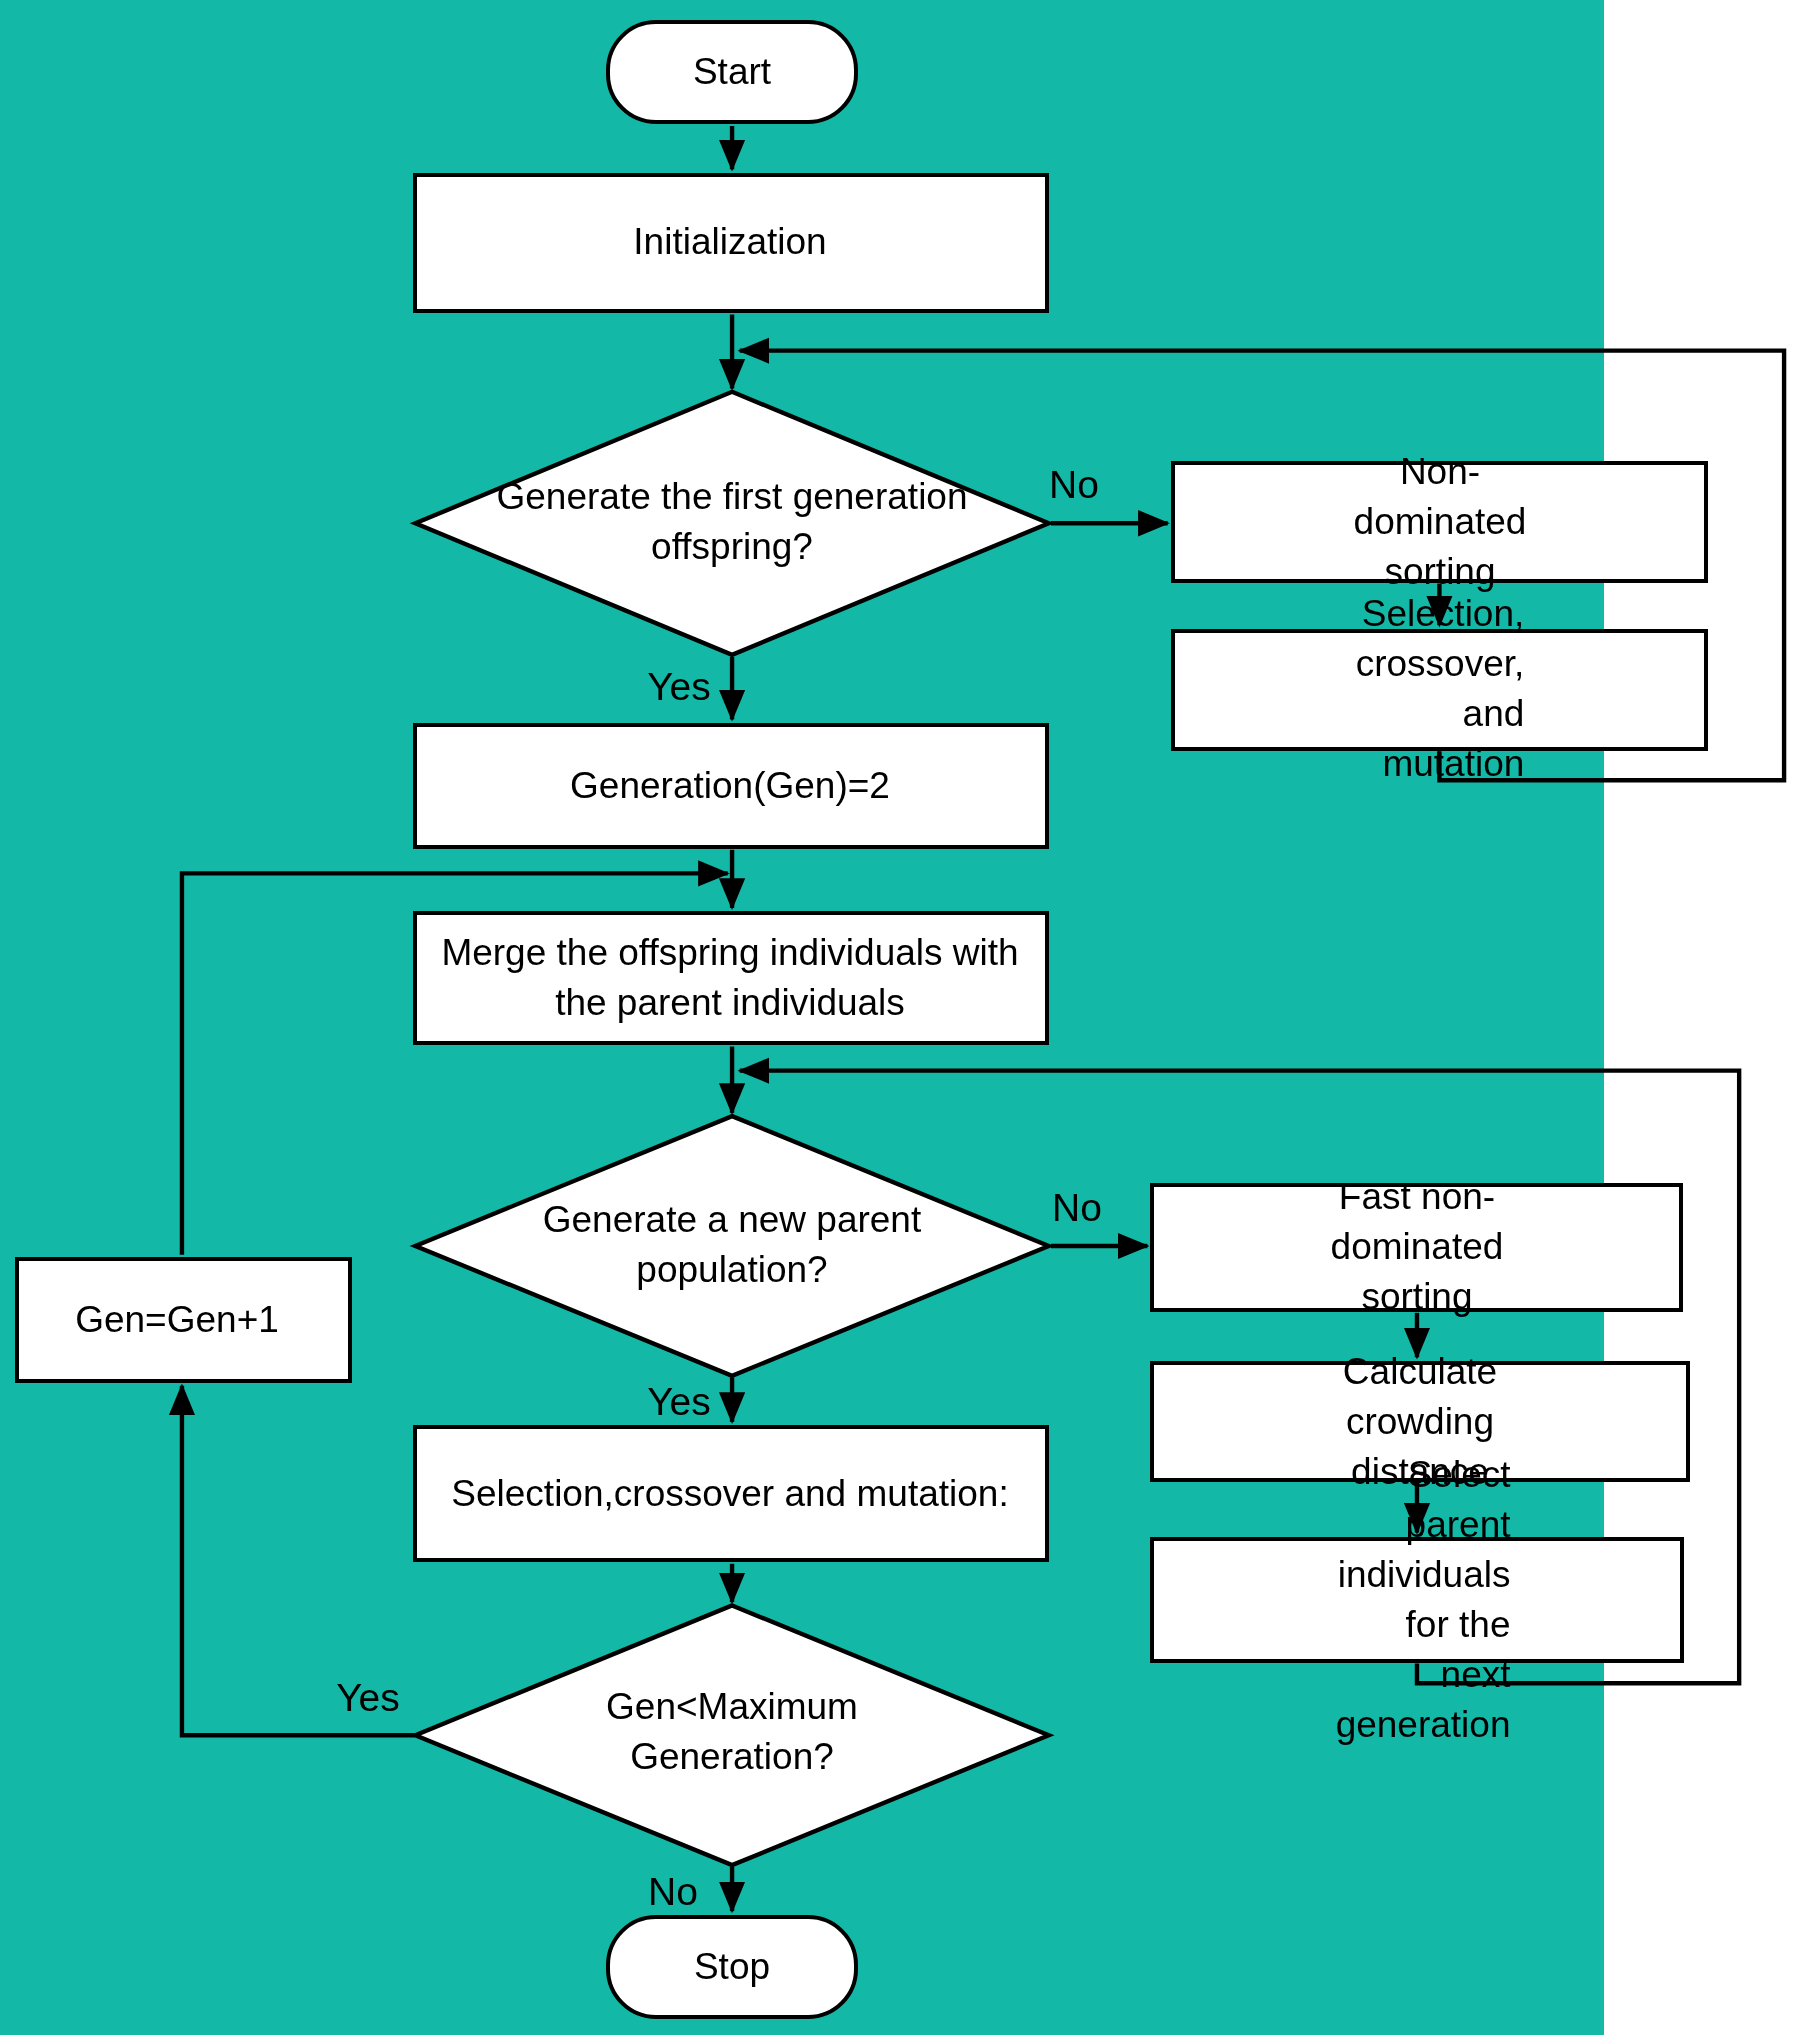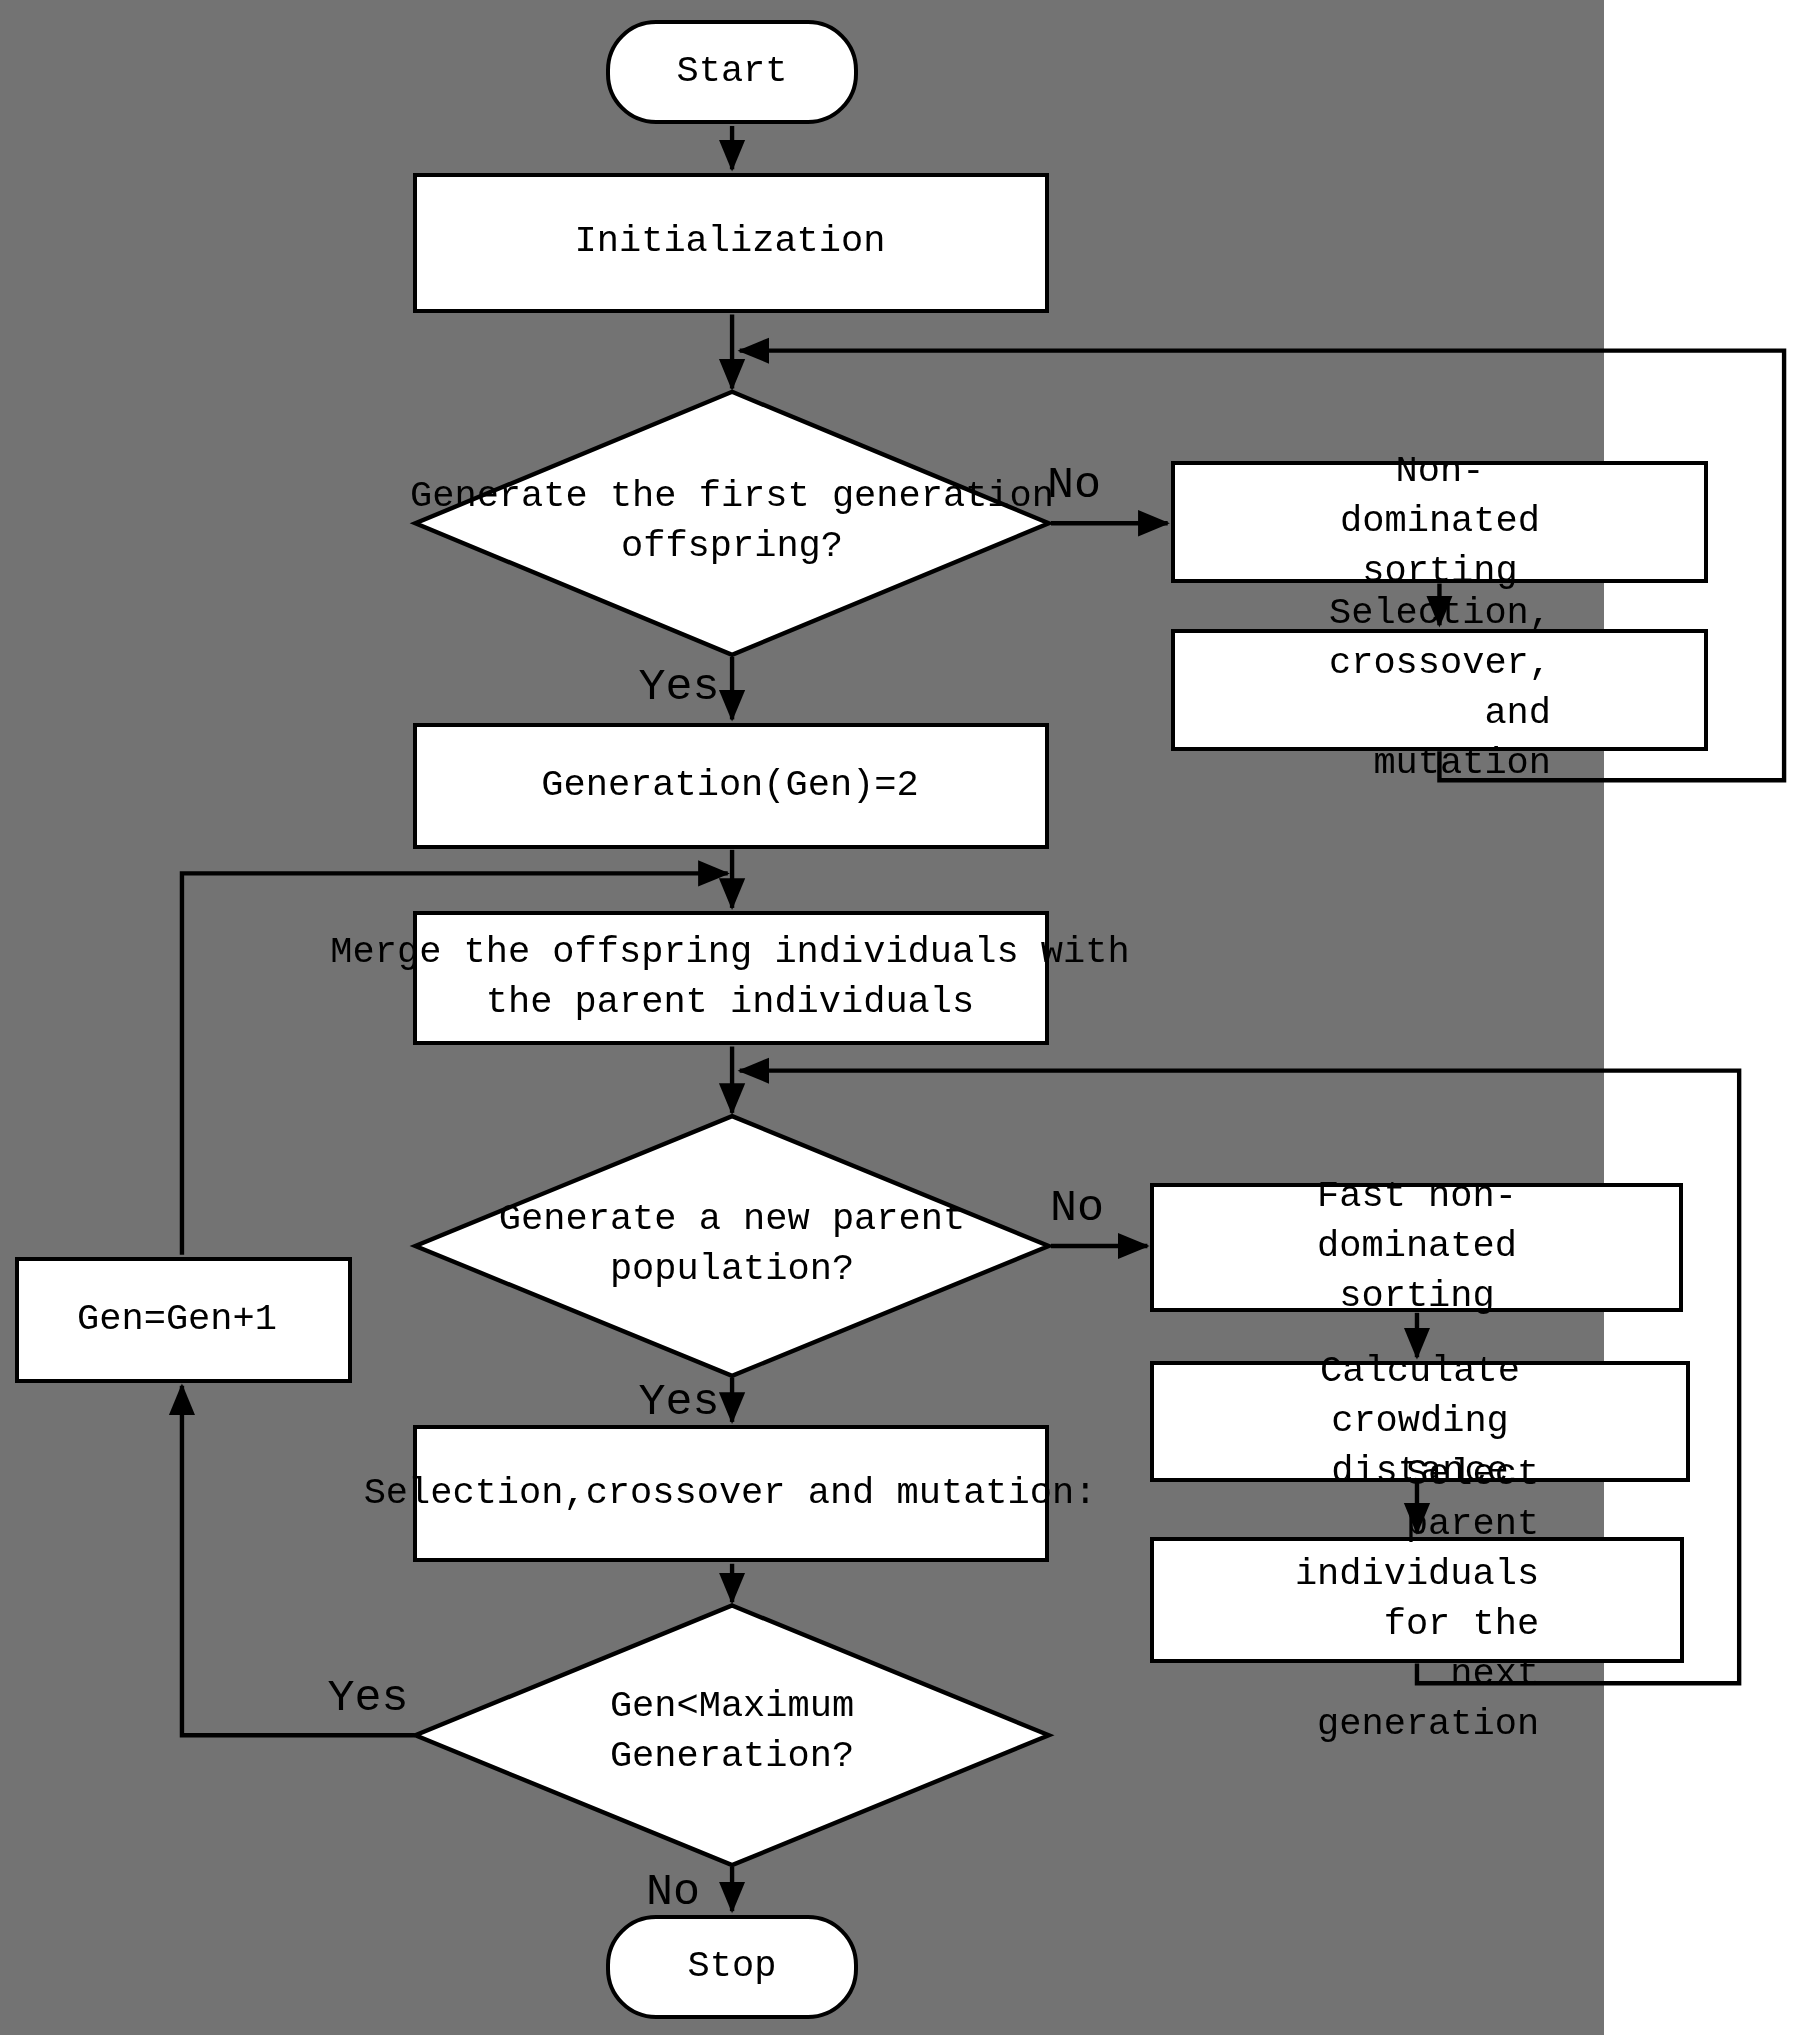--- a/index.html
+++ b/index.html
@@ -4,22 +4,22 @@
 <style>
   html, body {
     margin: 0;
     padding: 0;
     background: #ffffff;
   }
   #canvas {
     position: relative;
     width: 1604px;
     height: 2035px;
-    background: #737373;
-    font-family: Liberation Mono, monospace;
+    background: #14b8a6;
+    font-family: Liberation Sans, sans-serif;
     color: #000000;
   }
   #wires {
     position: absolute;
     left: 0;
     top: 0;
     z-index: 0;
   }
   .box {
     position: absolute;
@@ -36,21 +36,21 @@
     transform: translate(-50%, -50%);
     white-space: pre-line;
     text-align: center;
     font-size: 37px;
     line-height: 1.35;
     z-index: 2;
   }
   .edge-lbl {
     position: absolute;
     transform: translate(-50%, -50%);
-    font-size: 45px;
+    font-size: 39px;
     z-index: 2;
     white-space: nowrap;
   }
 </style>
 </head>
 <body>
 
 <div id="canvas">
 
   <svg id="wires" width="1817" height="2035" viewBox="0 0 3316 3714">

